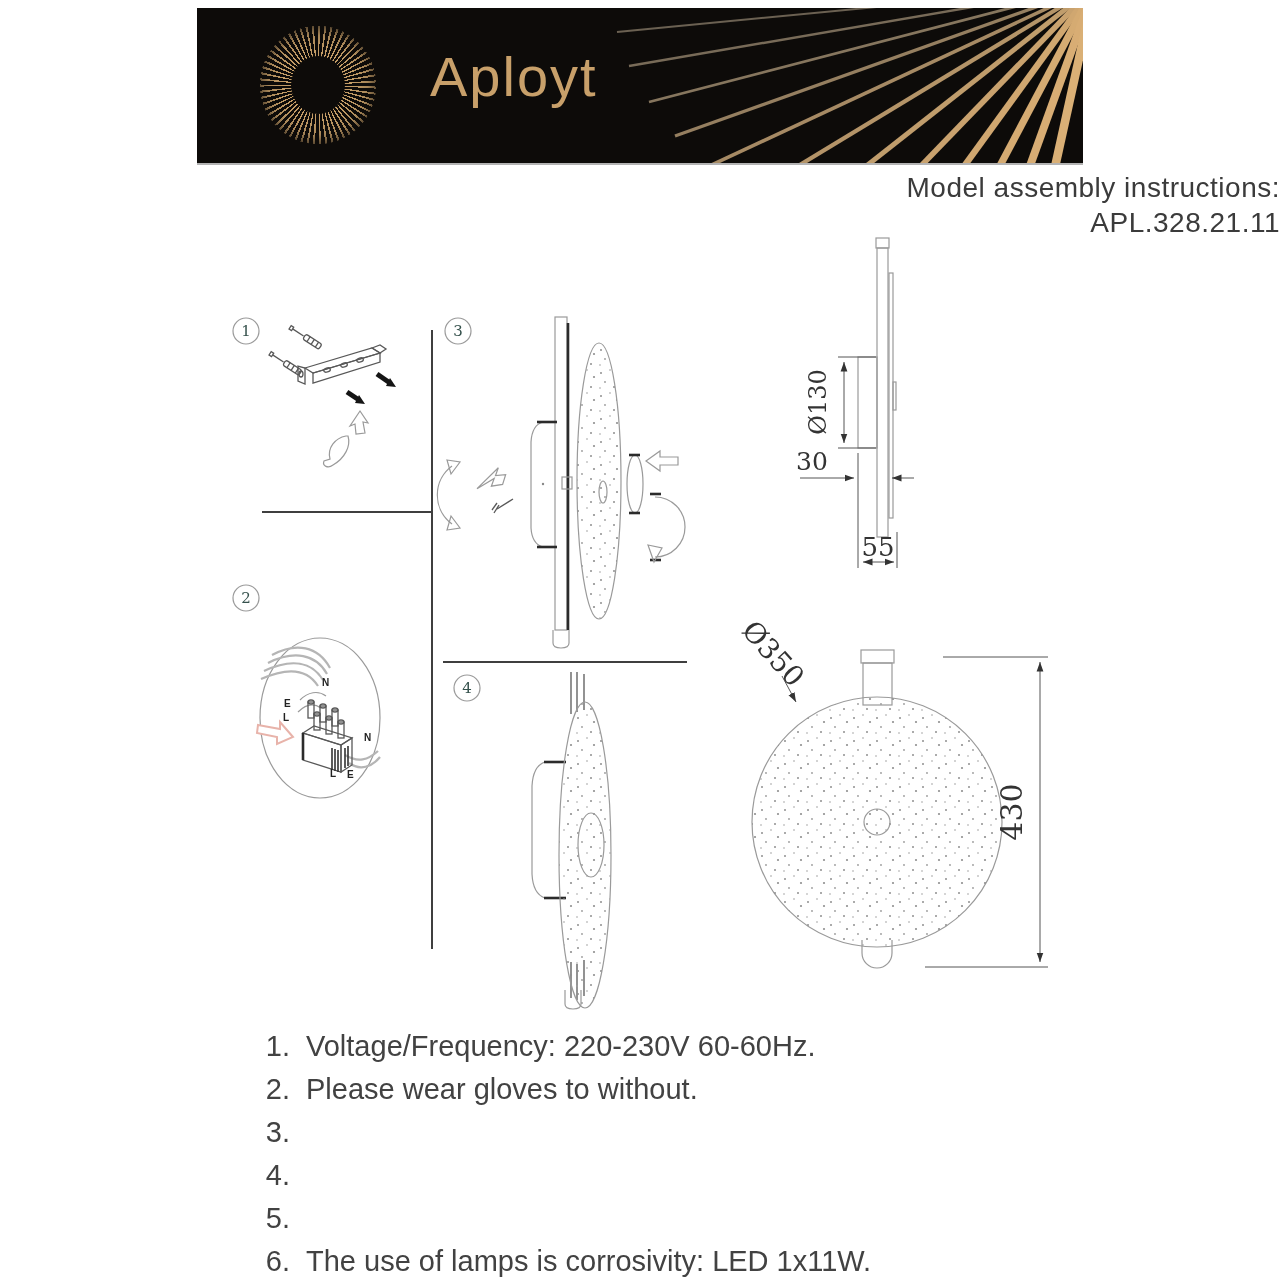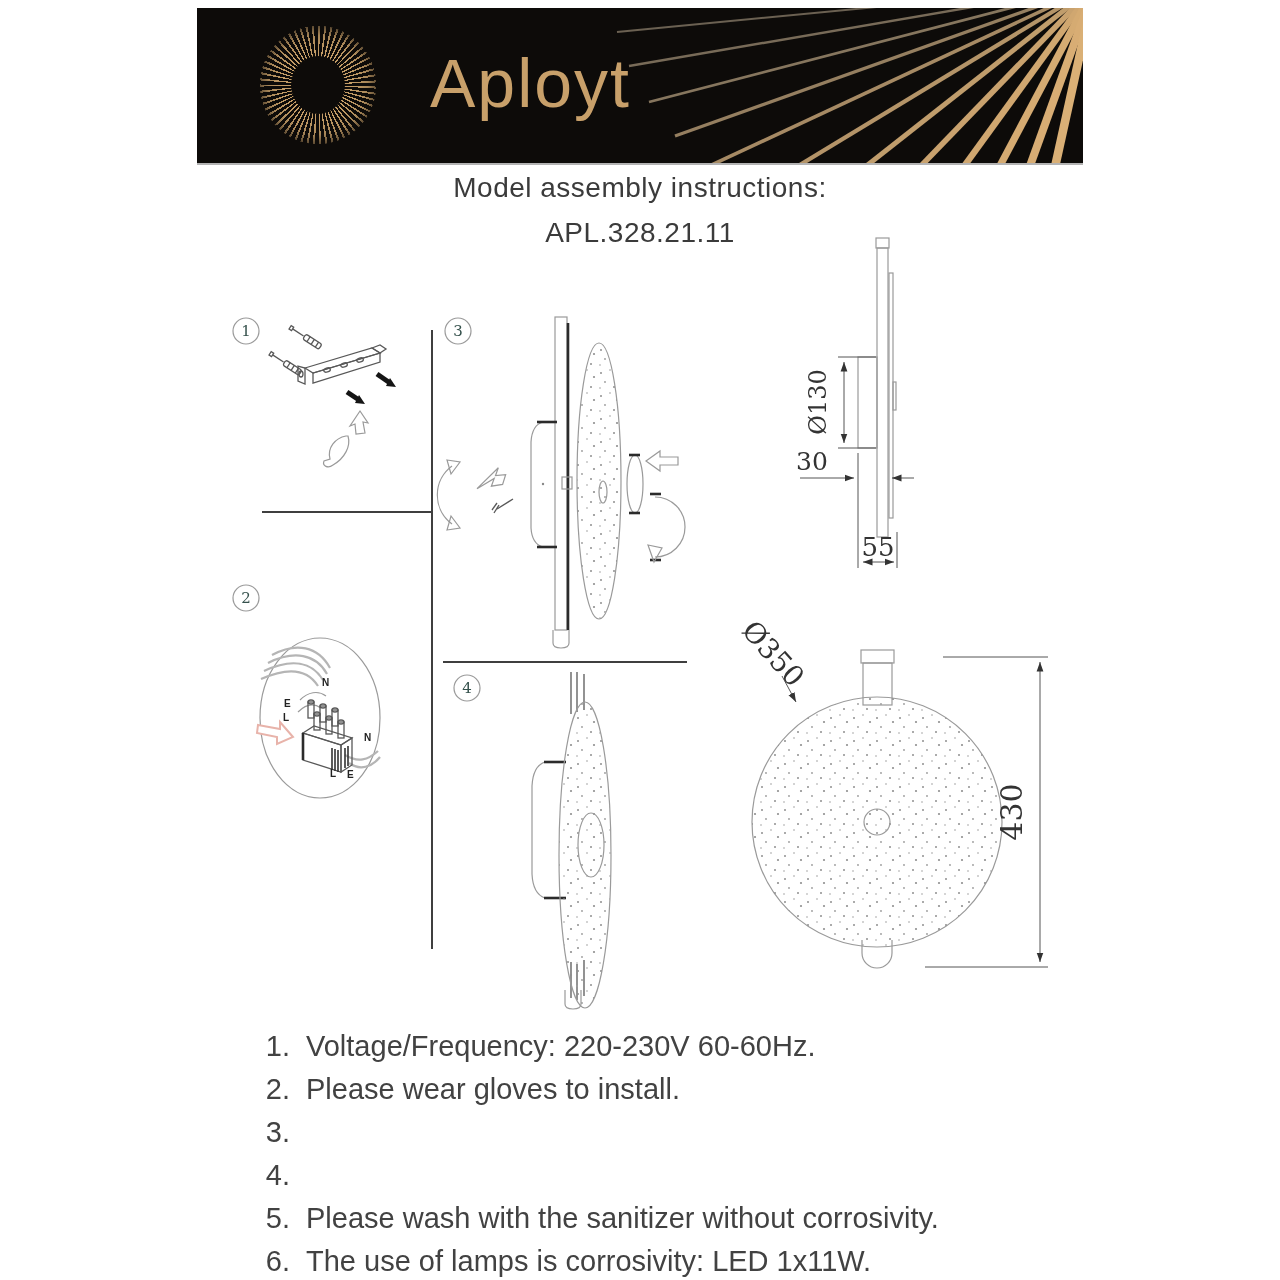--- a/index.html
+++ b/index.html
@@ -8,28 +8,28 @@
 
   
   #banner{position:absolute;left:197px;top:8px;width:886px;height:155px;
           background:#0d0b09;border-bottom:2px solid #b3b3b3;overflow:hidden;}
   #sunburst{position:absolute;left:63px;top:18px;width:116px;height:118px;border-radius:50%;
             background:repeating-conic-gradient(#c39c66 0deg 2.1deg, rgba(0,0,0,0) 2.1deg 6.1deg);}
   #sunburst::before{content:"";position:absolute;left:50%;top:50%;width:54px;height:58px;
             transform:translate(-50%,-50%);background:#0d0b09;border-radius:50%;}
   #sunburst::after{content:"";position:absolute;inset:0;border-radius:50%;
             background:radial-gradient(circle, rgba(13,11,9,0) 42%, rgba(13,11,9,.15) 60%, rgba(13,11,9,.8) 78%);}
-  #brand{position:absolute;left:233px;top:36px;font-size:68px;color:#c8a06a;
+  #brand{position:absolute;left:233px;top:36px;font-size:56px;color:#c8a06a;
          letter-spacing:2px;font-weight:400;}
   #fan{position:absolute;right:0;top:0;width:560px;height:155px;}
 
   
-  .title-line{position:absolute;left:0;width:1280px;text-align:center;color:#3b3b3b;}
+  .title-line{position:absolute;left:0;width:1280px;text-align:right;color:#3b3b3b;}
   #title1{top:172px;font-size:28px;letter-spacing:.5px;}
-  #title2{top:217px;font-size:28px;letter-spacing:.5px;}
+  #title2{top:207px;font-size:28px;letter-spacing:.5px;}
 
   
   #diag{position:absolute;left:190px;top:232px;width:900px;height:783px;}
   .ln{stroke:#585858;fill:none;stroke-width:1.3;}
   .lt{stroke:#9a9a9a;fill:none;stroke-width:1.2;}
   .dk{stroke:#2b2b2b;fill:none;stroke-width:2.6;}
   .dim{stroke:#555;fill:none;stroke-width:1;}
   .dimtxt{font-family:"DejaVu Serif","Liberation Serif",serif;fill:#333;}
   .stepnum{font-family:"DejaVu Serif","Liberation Serif",serif;fill:#35514c;font-size:15px;}
   .wlabel{font-size:10px;font-weight:bold;fill:#222;font-family:"Liberation Sans",sans-serif;}
@@ -282,31 +282,30 @@
     </g>
   </svg>
 
   <div id="list">
     <div class="li-row">
       <span class="li-num">1.</span>
       <span class="li-text">Voltage/Frequency: 220-230V 60-60Hz.</span>
     </div>
     <div class="li-row">
       <span class="li-num">2.</span>
-      <span class="li-text">Please wear gloves to install.</span>
+      <span class="li-text">Please wear gloves to without.</span>
     </div>
     <div class="li-row">
       <span class="li-num">3.</span>
     </div>
     <div class="li-row">
       <span class="li-num">4.</span>
     </div>
     <div class="li-row">
       <span class="li-num">5.</span>
-      <span class="li-text">Please wash with the sanitizer without corrosivity.</span>
     </div>
     <div class="li-row">
       <span class="li-num">6.</span>
       <span class="li-text">The use of lamps is corrosivity: LED 1x11W.</span>
     </div>
   </div>
 
 </div>
 
 </body></html>

